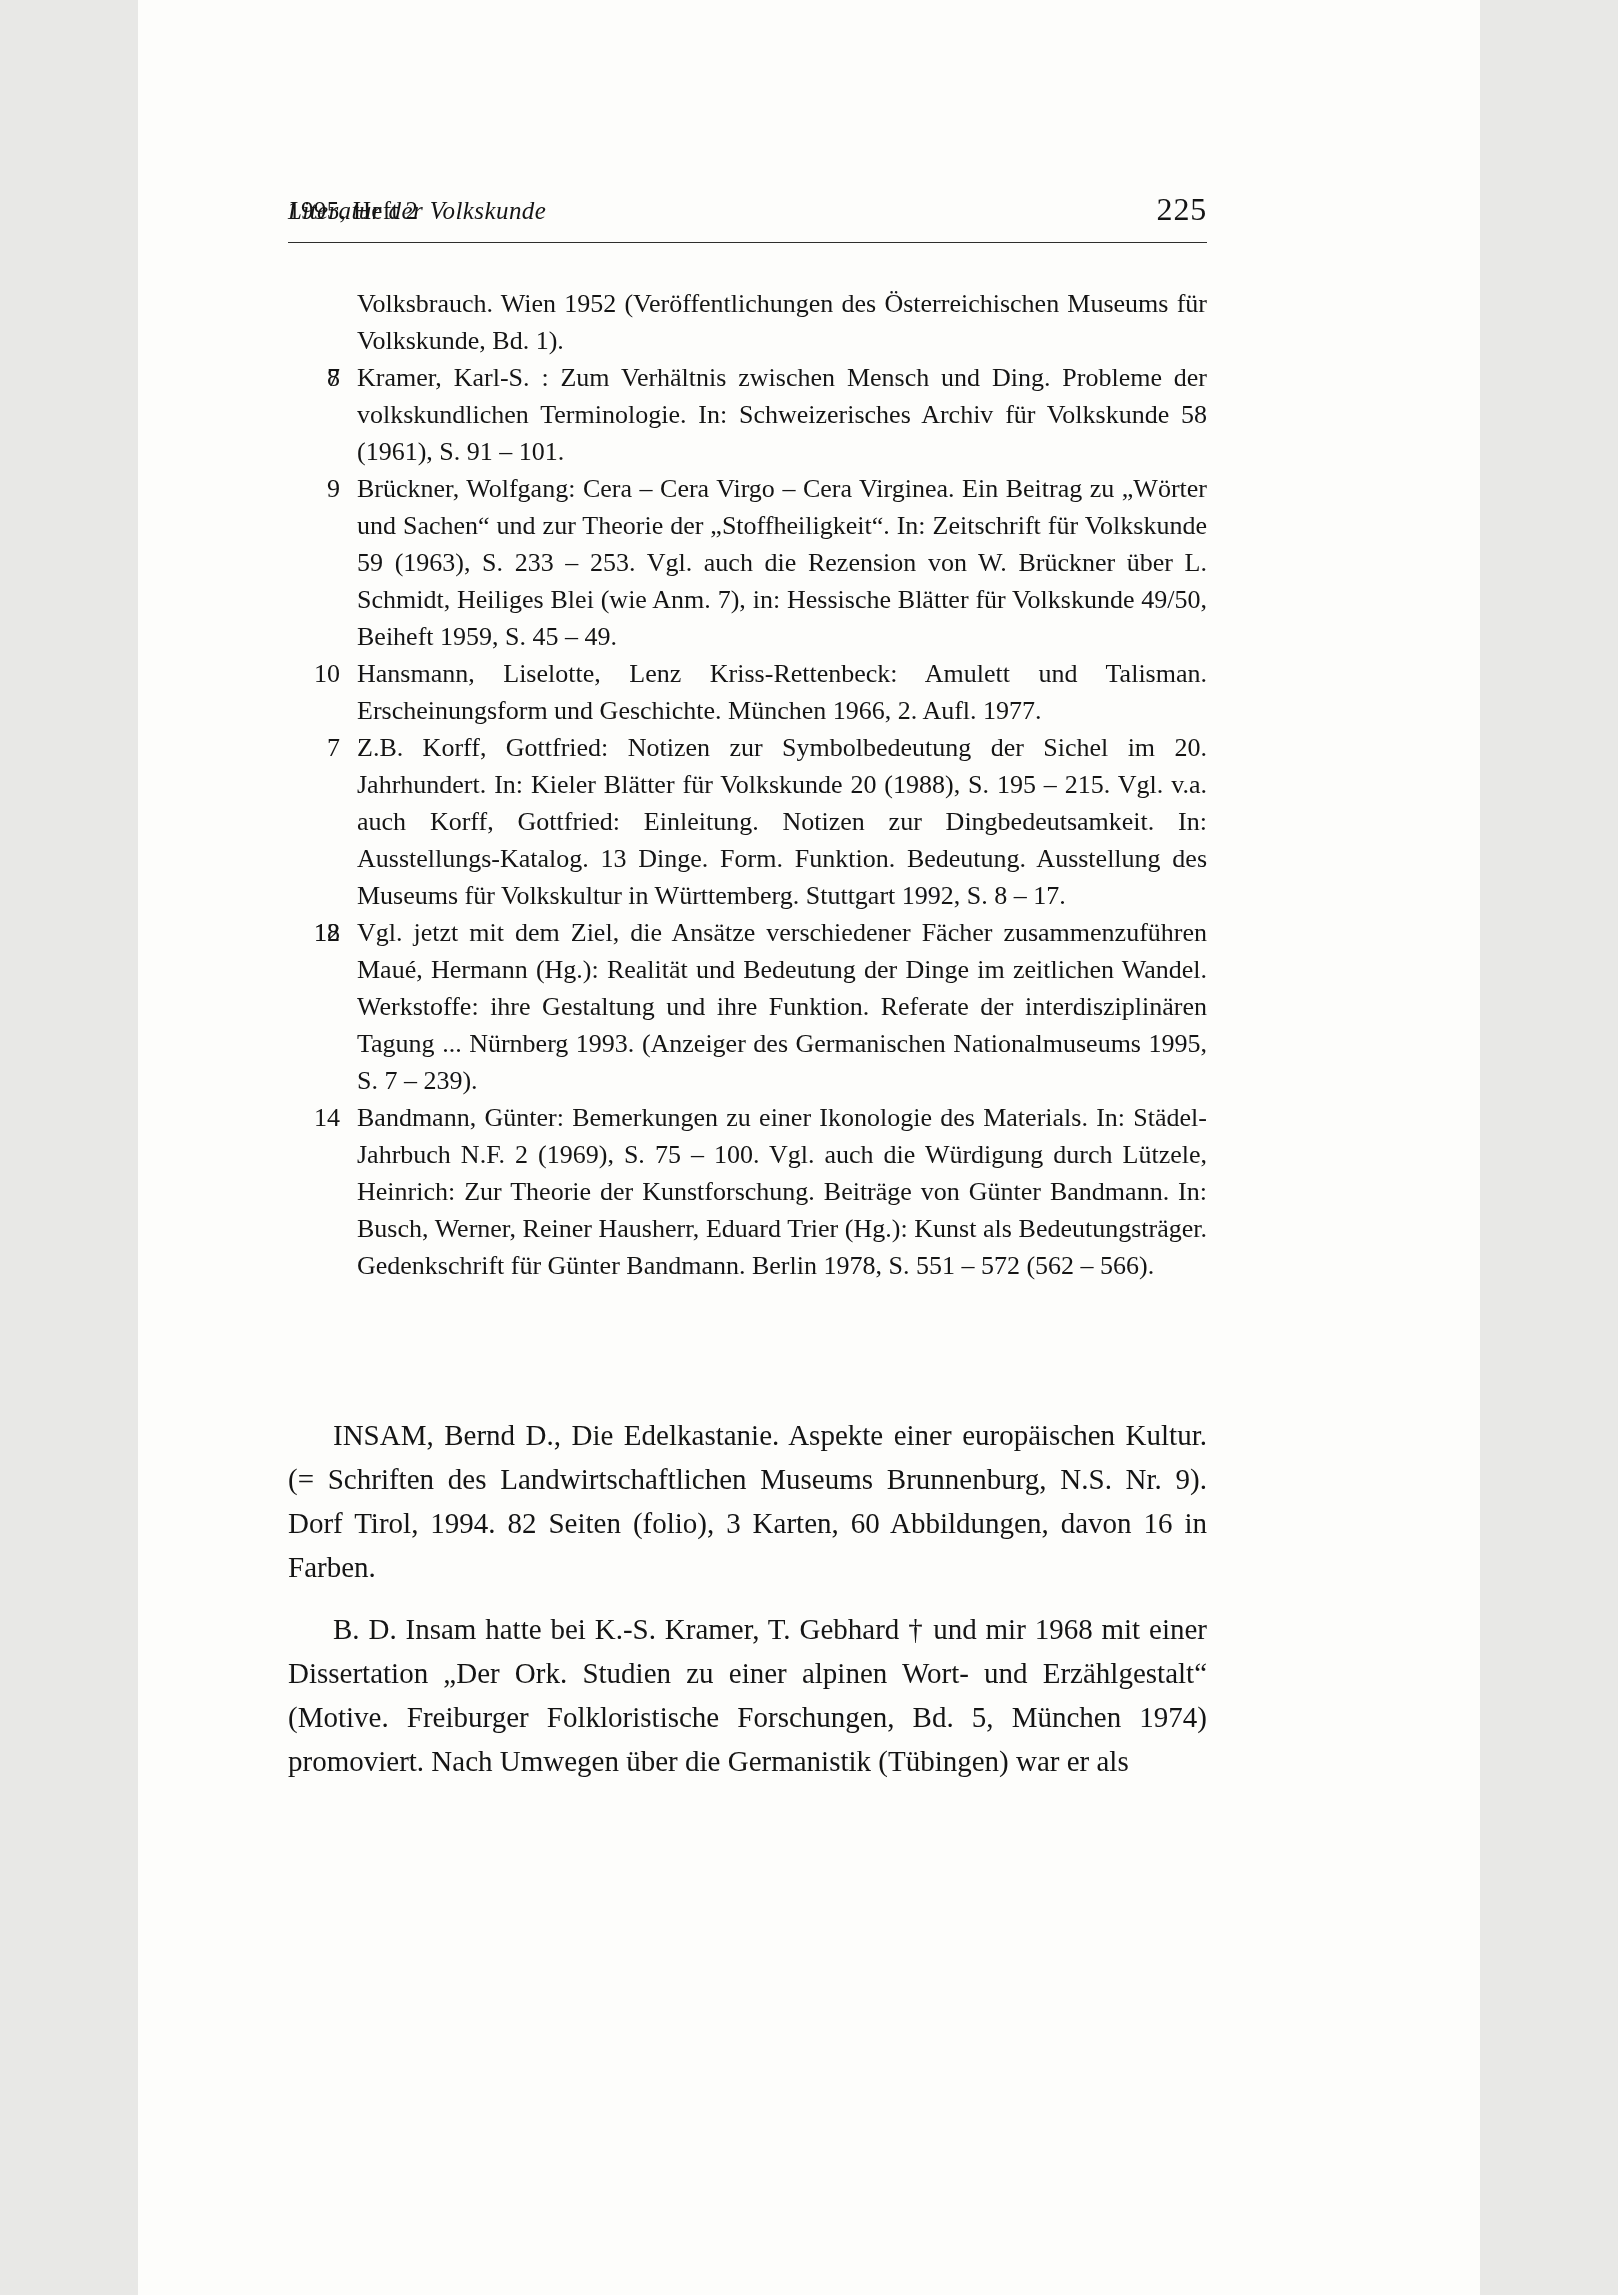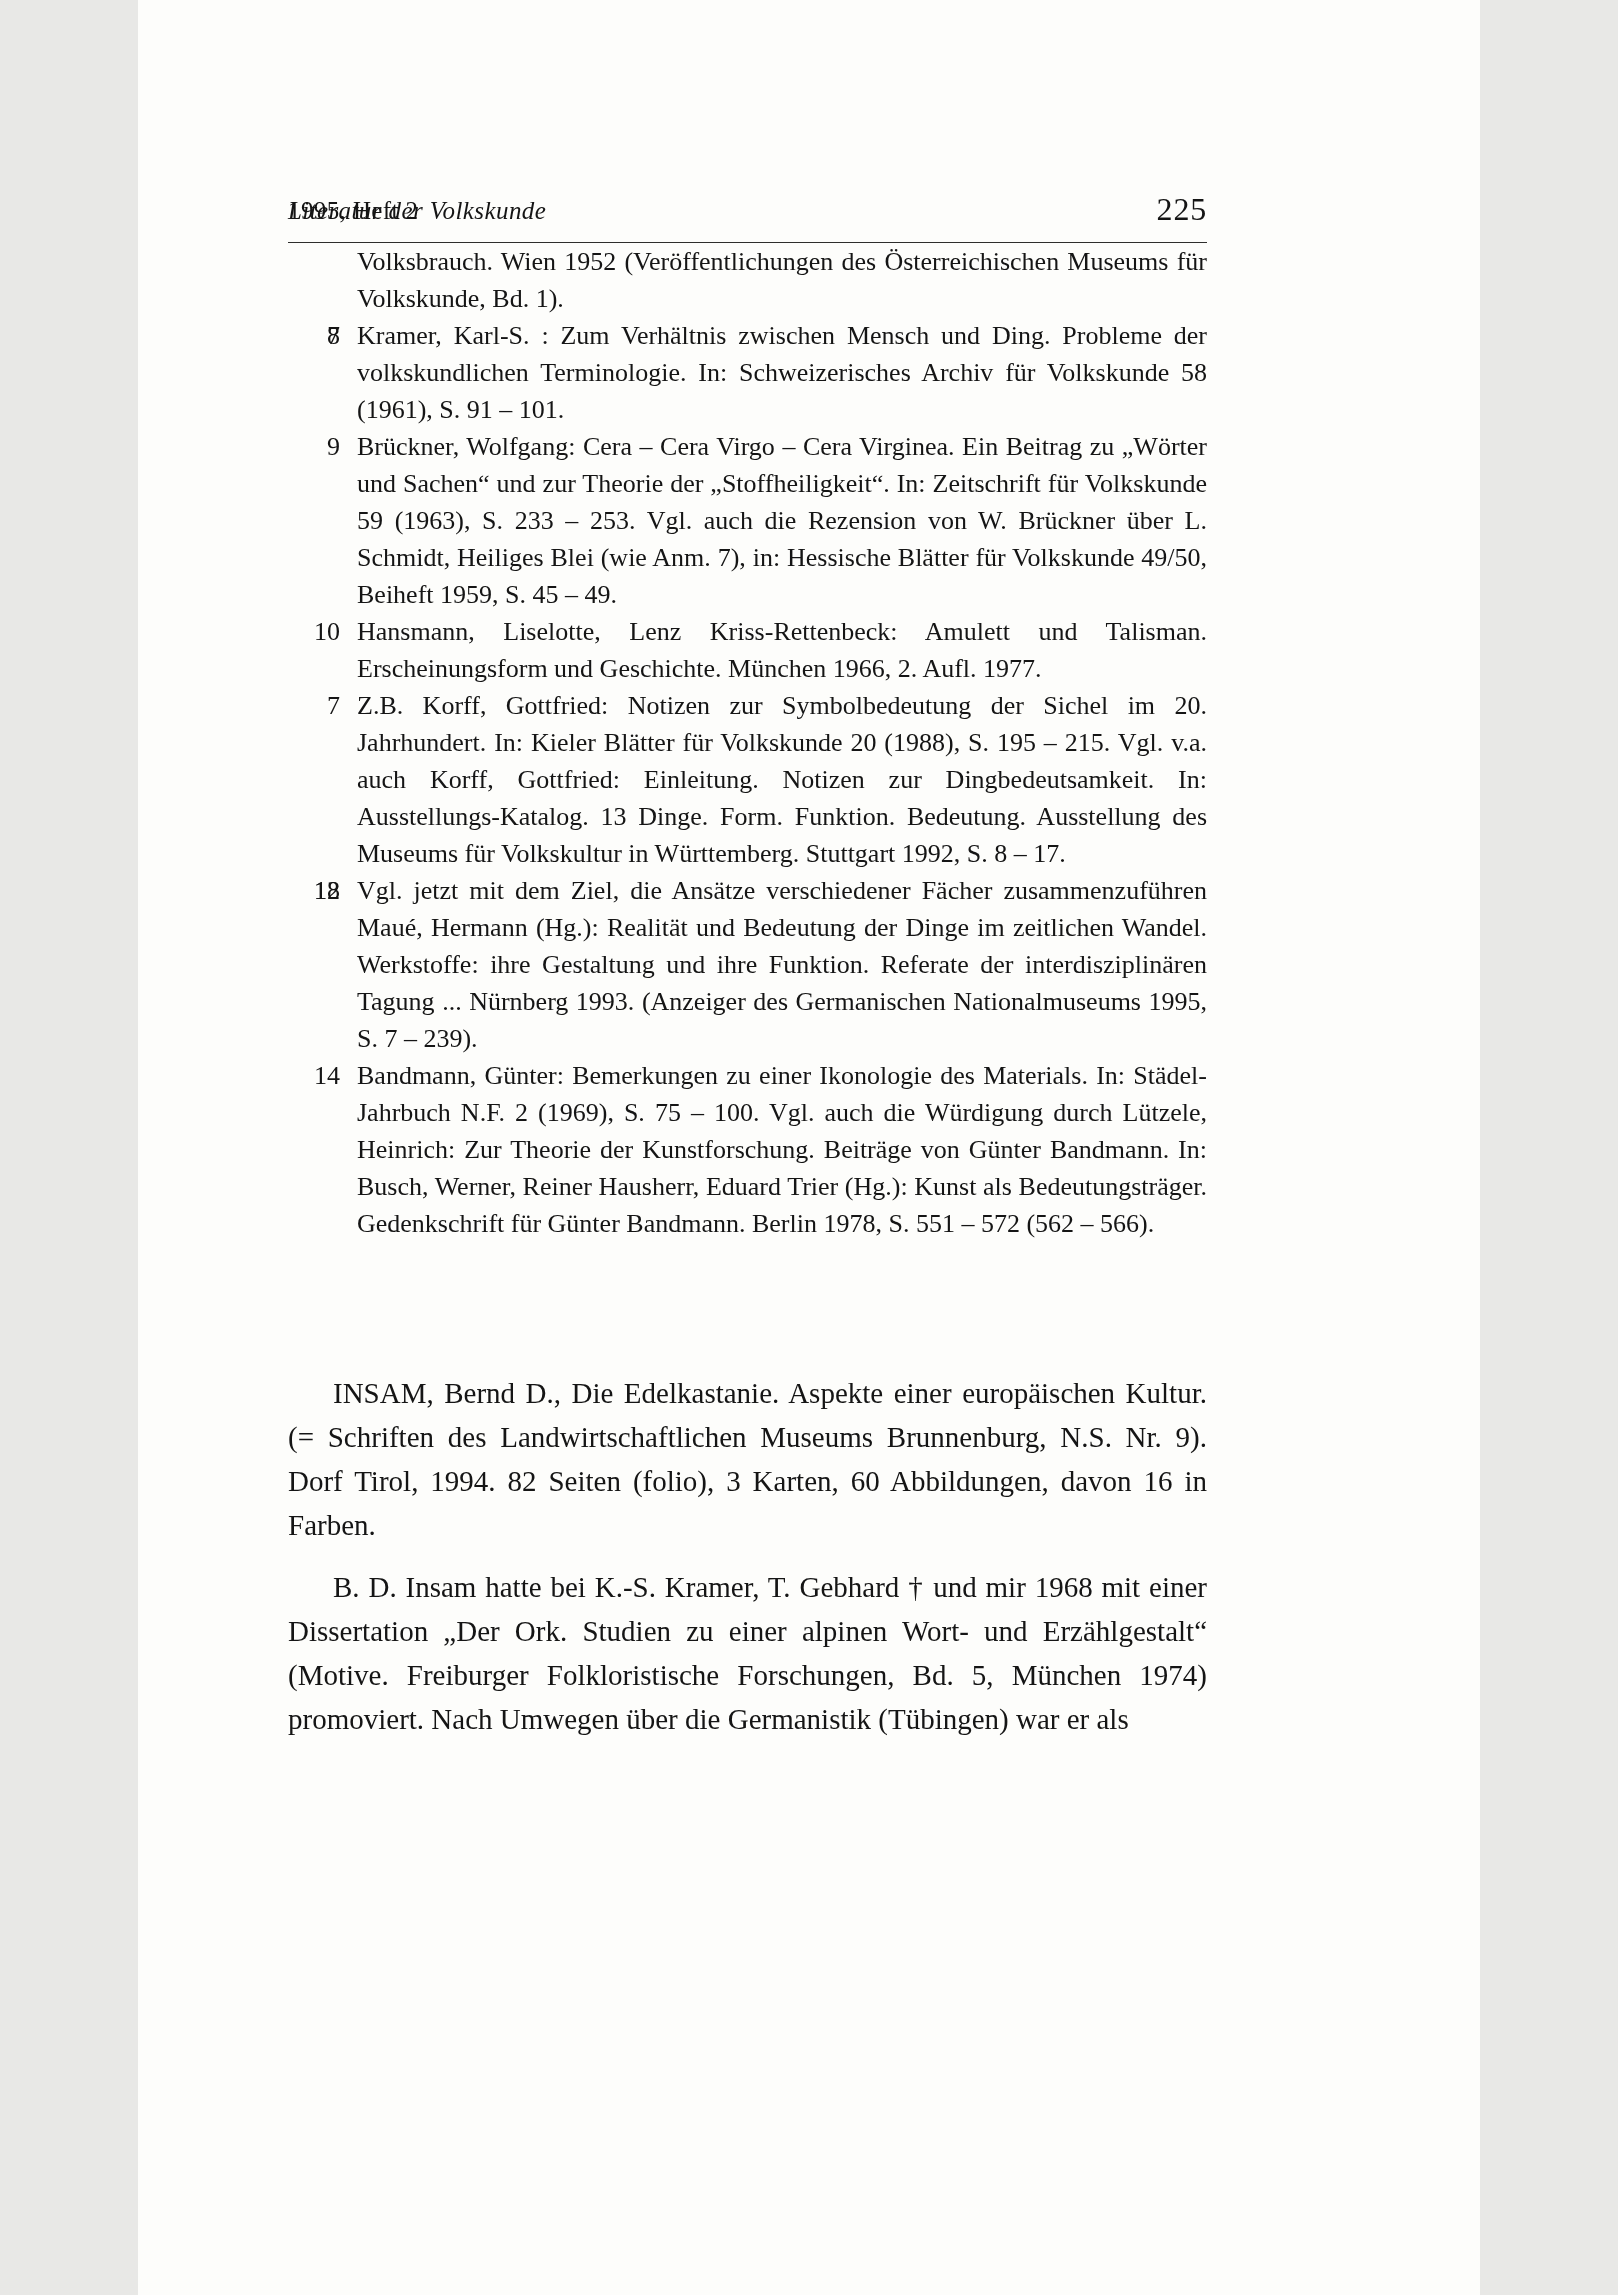--- a/index.html
+++ b/index.html
@@ -13,21 +13,21 @@
     font-family: "Liberation Serif", serif;
     box-sizing: border-box;
     padding: 194px 273px 0 150px;
   }
   .running-head { position: relative; height: 37px; }
   .rh-left  { position: absolute; left: 0; top: 3.2px; font-size: 25px; letter-spacing: 0.4px; }
   .rh-center{ position: absolute; left: 0; right: 0; top: 3.2px; text-align: left; font-size: 25px; letter-spacing: 0.4px; font-style: italic; }
   .rh-page  { position: absolute; right: 0; top: -3.2px; font-size: 32px; letter-spacing: 0.8px; }
   .rule { border: none; border-top: 1.6px solid #2e2e2c; margin: 11.3px 0 0 0; }
 
-  .notes { font-size: 26px; line-height: 37px; }
+  .notes { margin-top: 42px; font-size: 26px; line-height: 37px; }
   .note-cont { padding-left: 69px; text-align: justify; }
   .note { position: relative; padding-left: 69px; text-align: justify; }
   .note-num { position: absolute; left: 0; top: 0; width: 52px; text-align: right; }
 
   .review { margin-top: 129px; font-size: 29px; line-height: 44px; }
   .review p { margin: 0; text-indent: 45px; text-align: justify; }
   .review p.second { margin-top: 18px; }
   .italic { }
 </style>
 </head>

